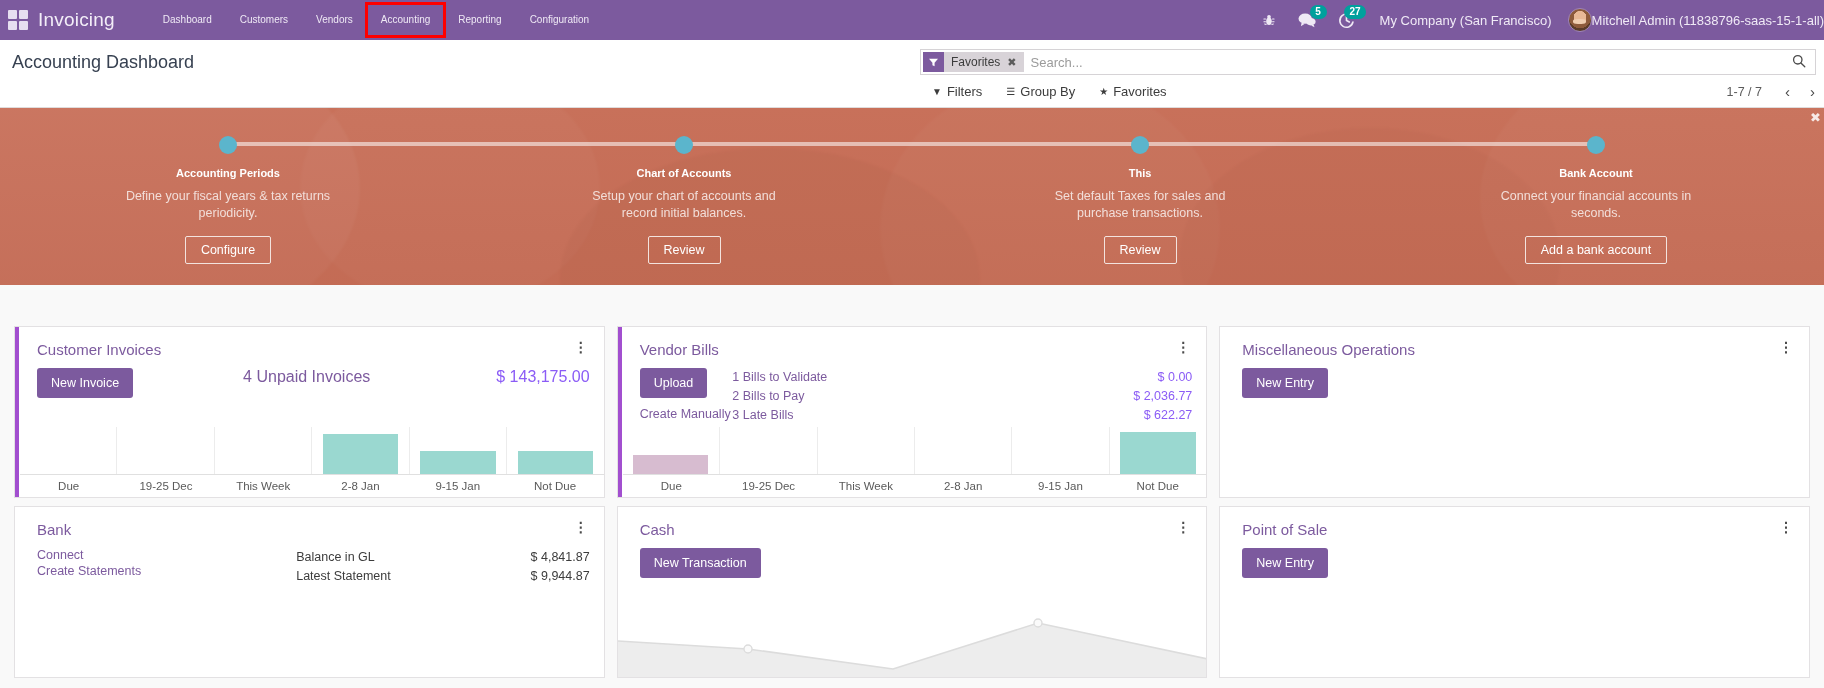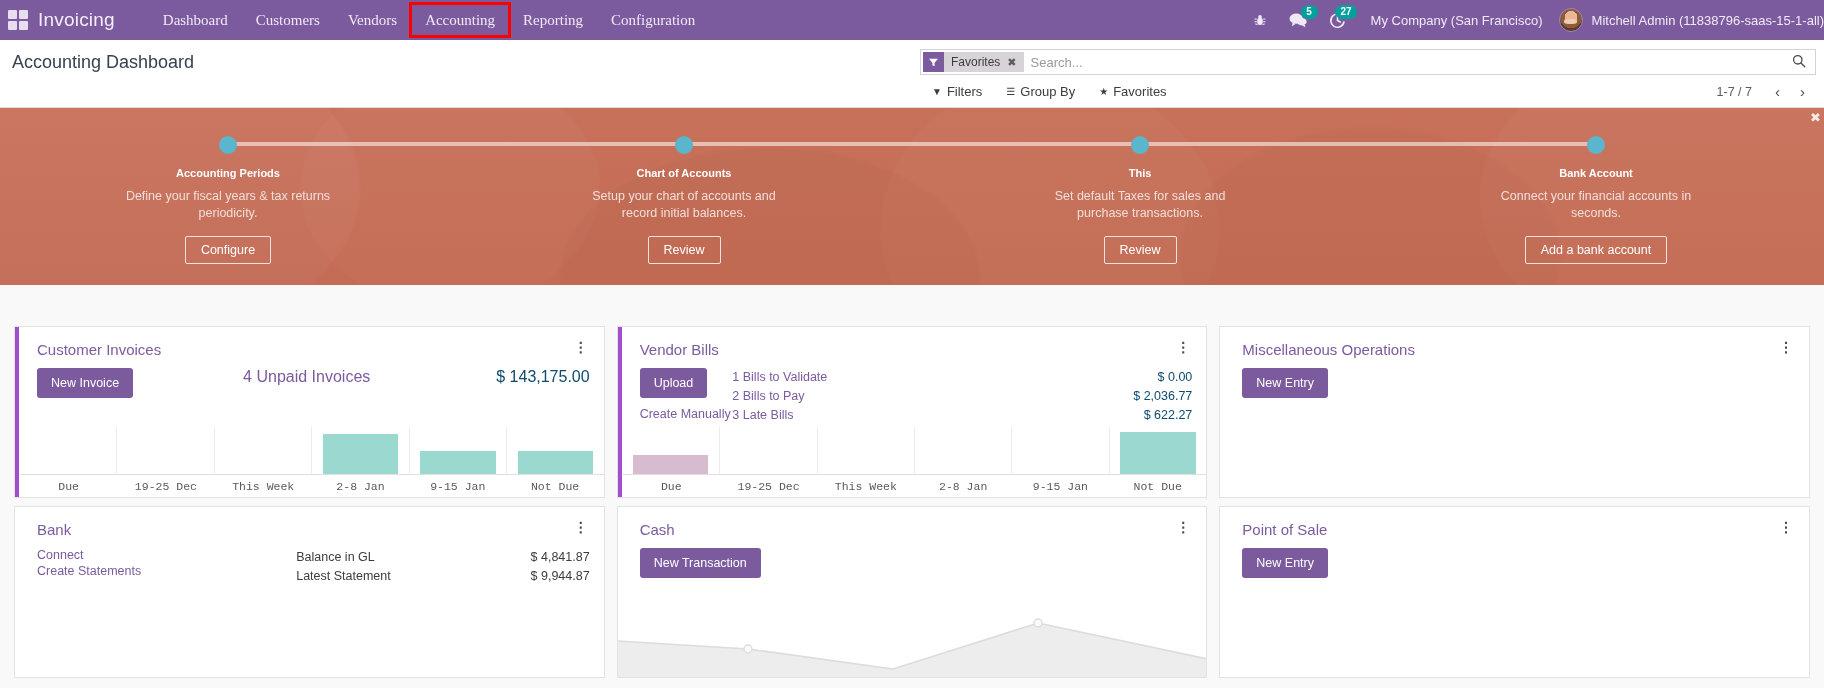--- a/index.html
+++ b/index.html
@@ -21,22 +21,22 @@
     width: 20px; height: 20px; margin: 0 10px 0 8px;
     display: grid; grid-template-columns: 1fr 1fr; grid-template-rows: 1fr 1fr;
     gap: 2px; cursor: pointer;
   }
   .apps-icon i { background: #e7dff0; border-radius: 1px; display:block; }
   .brand {
     font-size: 19px; font-weight: 400; color: #f3eef8;
     margin-right: 34px; letter-spacing: .2px; cursor: pointer;
   }
   .menu-item {
-    font-size: 15px; color: #efe9f5; padding: 6px 14px;
-    cursor: pointer; white-space: nowrap; line-height: 20px; font-family: Liberation Serif, serif;
+    font-size: 10px; color: #efe9f5; padding: 6px 14px;
+    cursor: pointer; white-space: nowrap; line-height: 20px;
   }
   .menu-item.active-outline {
     outline: 3px solid #ff0000; outline-offset: -1px;
     position: relative; z-index: 5;
   }
   .nav-right {
     margin-left: auto; display: flex; align-items: center;
     padding-right: 0px; height: 100%;
   }
   .nav-icon {
@@ -53,21 +53,21 @@
   .avatar {
     width: 24px; height: 24px; border-radius: 50%;
     background: radial-gradient(circle at 50% 38%, #e8b896 0 36%, #8d5a3b 37% 62%, #5a3b28 63% 100%);
     border: 1px solid #9f86b8; flex: none; cursor: pointer;
     overflow: hidden; position: relative;
   }
   .avatar::after {
     content:""; position:absolute; left:22%; top:44%; width:56%; height:22%;
     background:#f0cdb0; border-radius: 40%;
   }
-  .user-name { font-size: 13px; color: #f0eaf6; margin-left: 9px; cursor: pointer; white-space: nowrap; }
+  .user-name { font-size: 13px; color: #f0eaf6; cursor: pointer; white-space: nowrap; }
 
   
   .control-panel { background: #fff; border-bottom: 1px solid #dfdcdc; height: 68px; position: relative; }
   .cp-title {
     position: absolute; left: 12px; top: 12px;
     font-size: 18px; color: #374151; font-weight: 400;
   }
   .searchview-wrap { position: absolute; left: 920px; right: 0; top: 0; }
   .searchview {
     display: flex; align-items: center;
@@ -94,21 +94,21 @@
   }
   .search-input::placeholder { color: #9b9b9b; }
   .search-mag { color: #4b4b4b; font-size: 14px; padding: 0 9px; cursor: pointer; }
 
   .cp-bottom { position: absolute; left: 920px; right: 0; top: 40px; display: flex; align-items: center; }
   .dd-btn {
     font-size: 13px; color: #3c3c3c; padding: 4px 12px; cursor: pointer;
     display: flex; align-items: center; gap: 5px; white-space: nowrap;
   }
   .dd-btn .gi { font-size: 10px; color: #3c3c3c; }
-  .pager { margin-left: auto; display: flex; align-items: center; padding-right: 10px; gap: 2px; }
+  .pager { margin-left: auto; display: flex; align-items: center; padding-right: 0; gap: 2px; }
   .pager-text { font-size: 12.5px; color: #5a5a5a; margin-right: 12px; white-space: nowrap; }
   .pager-btn { font-size: 15px; color: #4a4a4a; padding: 2px 9px; cursor: pointer; line-height: 1; }
 
   
   .banner {
     position: relative; height: 177px; overflow: hidden;
     background: #c8715a;
   }
   .banner-bg { position: absolute; inset: 0; }
   .banner-bg .ph {
@@ -165,21 +165,21 @@
   .card-body { padding: 10px 14px 0 22px; display: flex; position: relative; }
   .btn-primary {
     background: #7c5a9e; color: #fff; border: none; font-size: 12.5px;
     padding: 8px 14px; border-radius: 3px; cursor: pointer;
     font-family: "Liberation Sans", sans-serif; white-space: nowrap;
   }
   .link-purple { color: #7c5a9e; font-size: 12.5px; cursor: pointer; display: block; margin-top: 9px; white-space: nowrap; }
   .stats { margin-left: auto; width: 100%; max-width: 460px; }
   .stat-row { display: flex; font-size: 12.5px; line-height: 19px; }
   .stat-label { color: #7c5a9e; cursor: pointer; flex: 1; text-align: left; }
-  .stat-value { color: #0c4a6e; white-space: nowrap; text-align: right; }
+  .stat-value { color: #8b5cf6; white-space: nowrap; text-align: right; }
   .stats-ci { display: flex; justify-content: flex-end; width: 100%; padding-left: 110px; }
 
   .bank-grid { margin-left: 155px; display: flex; gap: 0; width: 330px; }
   .bank-labels { width: 180px; }
   .bank-vals { flex: 1; text-align: right; }
   .bank-line { font-size: 12.5px; line-height: 19px; color: #3c3c3c; }
 
   
   .chart {
     position: absolute; left: 5px; right: 0; bottom: 0; height: 70px;
@@ -190,21 +190,20 @@
     display: flex; align-items: flex-end; justify-content: center;
     border-left: 1px solid #ececec;
   }
   .chart .col:first-child { border-left: none; }
   .chart .bar { width: 78%; background: #9ad8d0; }
   .chart .bar.mauve { background: #d7bcd0; }
   .chart .labels { display: flex; }
   .chart .lab {
     flex: 1; text-align: center; font-size: 11.5px; color: #5a5a5a;
     padding-top: 5px;
-    font-family: Liberation Mono, monospace;
   }
   .cash-svg { position: absolute; left: 0; right: 0; bottom: 0; height: 62px; }
 </style>
 </head>
 <body>
 
 <div class="navbar">
   <div class="apps-icon">
     <i></i>
       <i></i>

